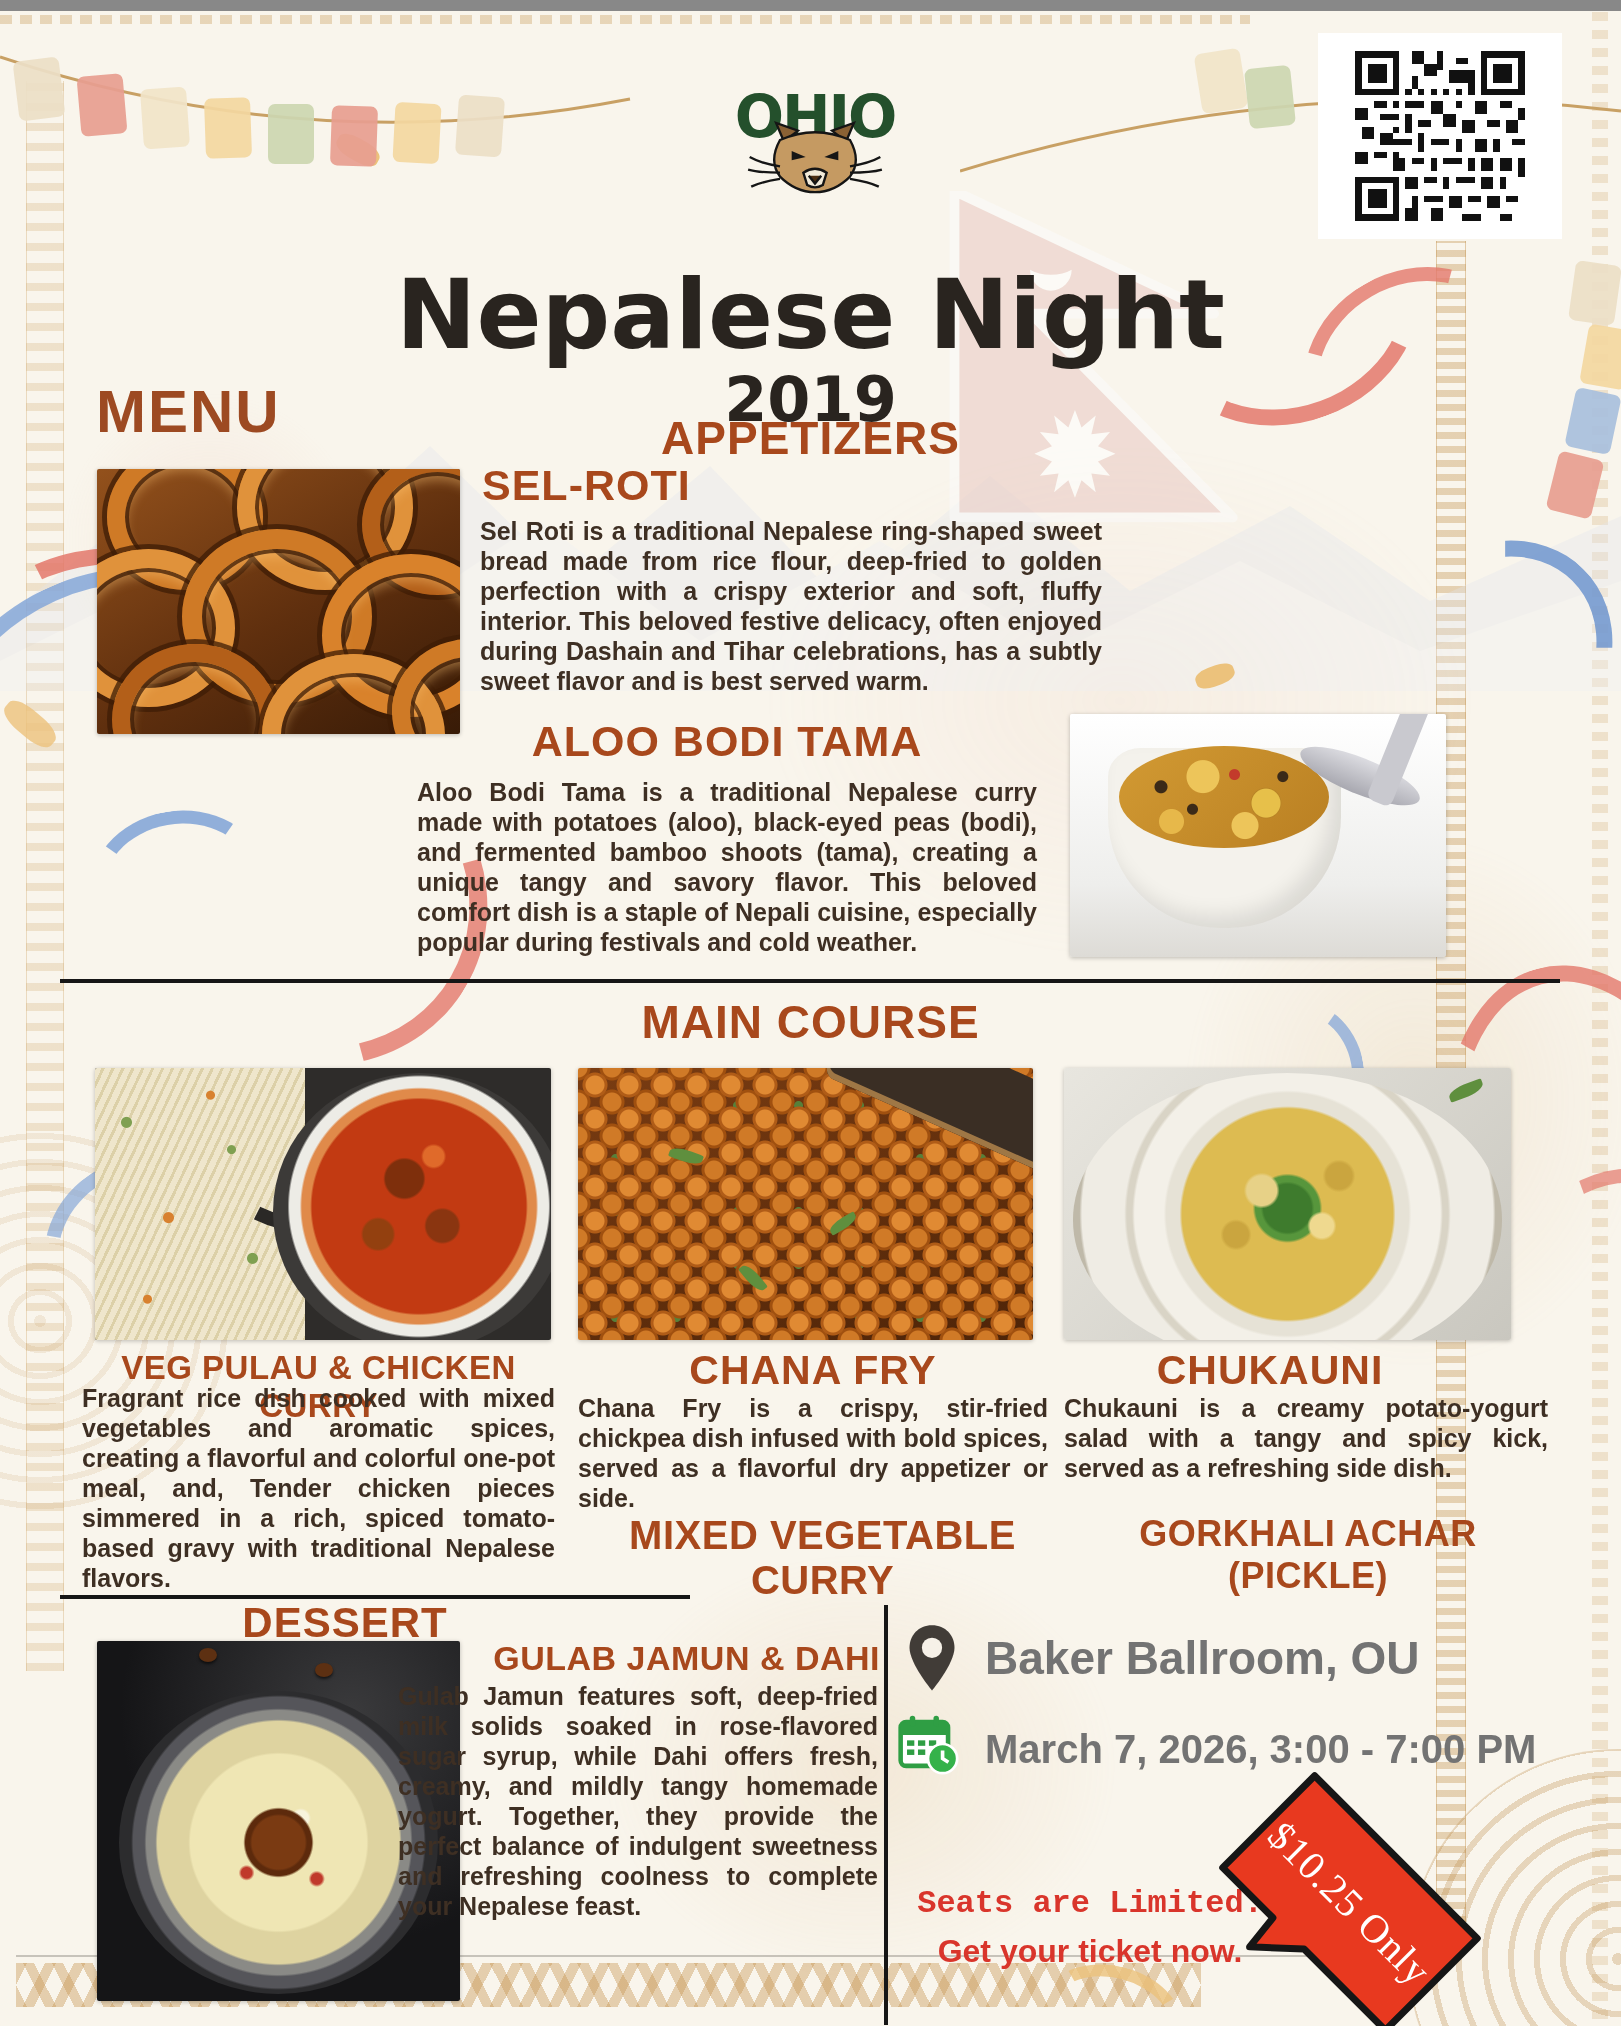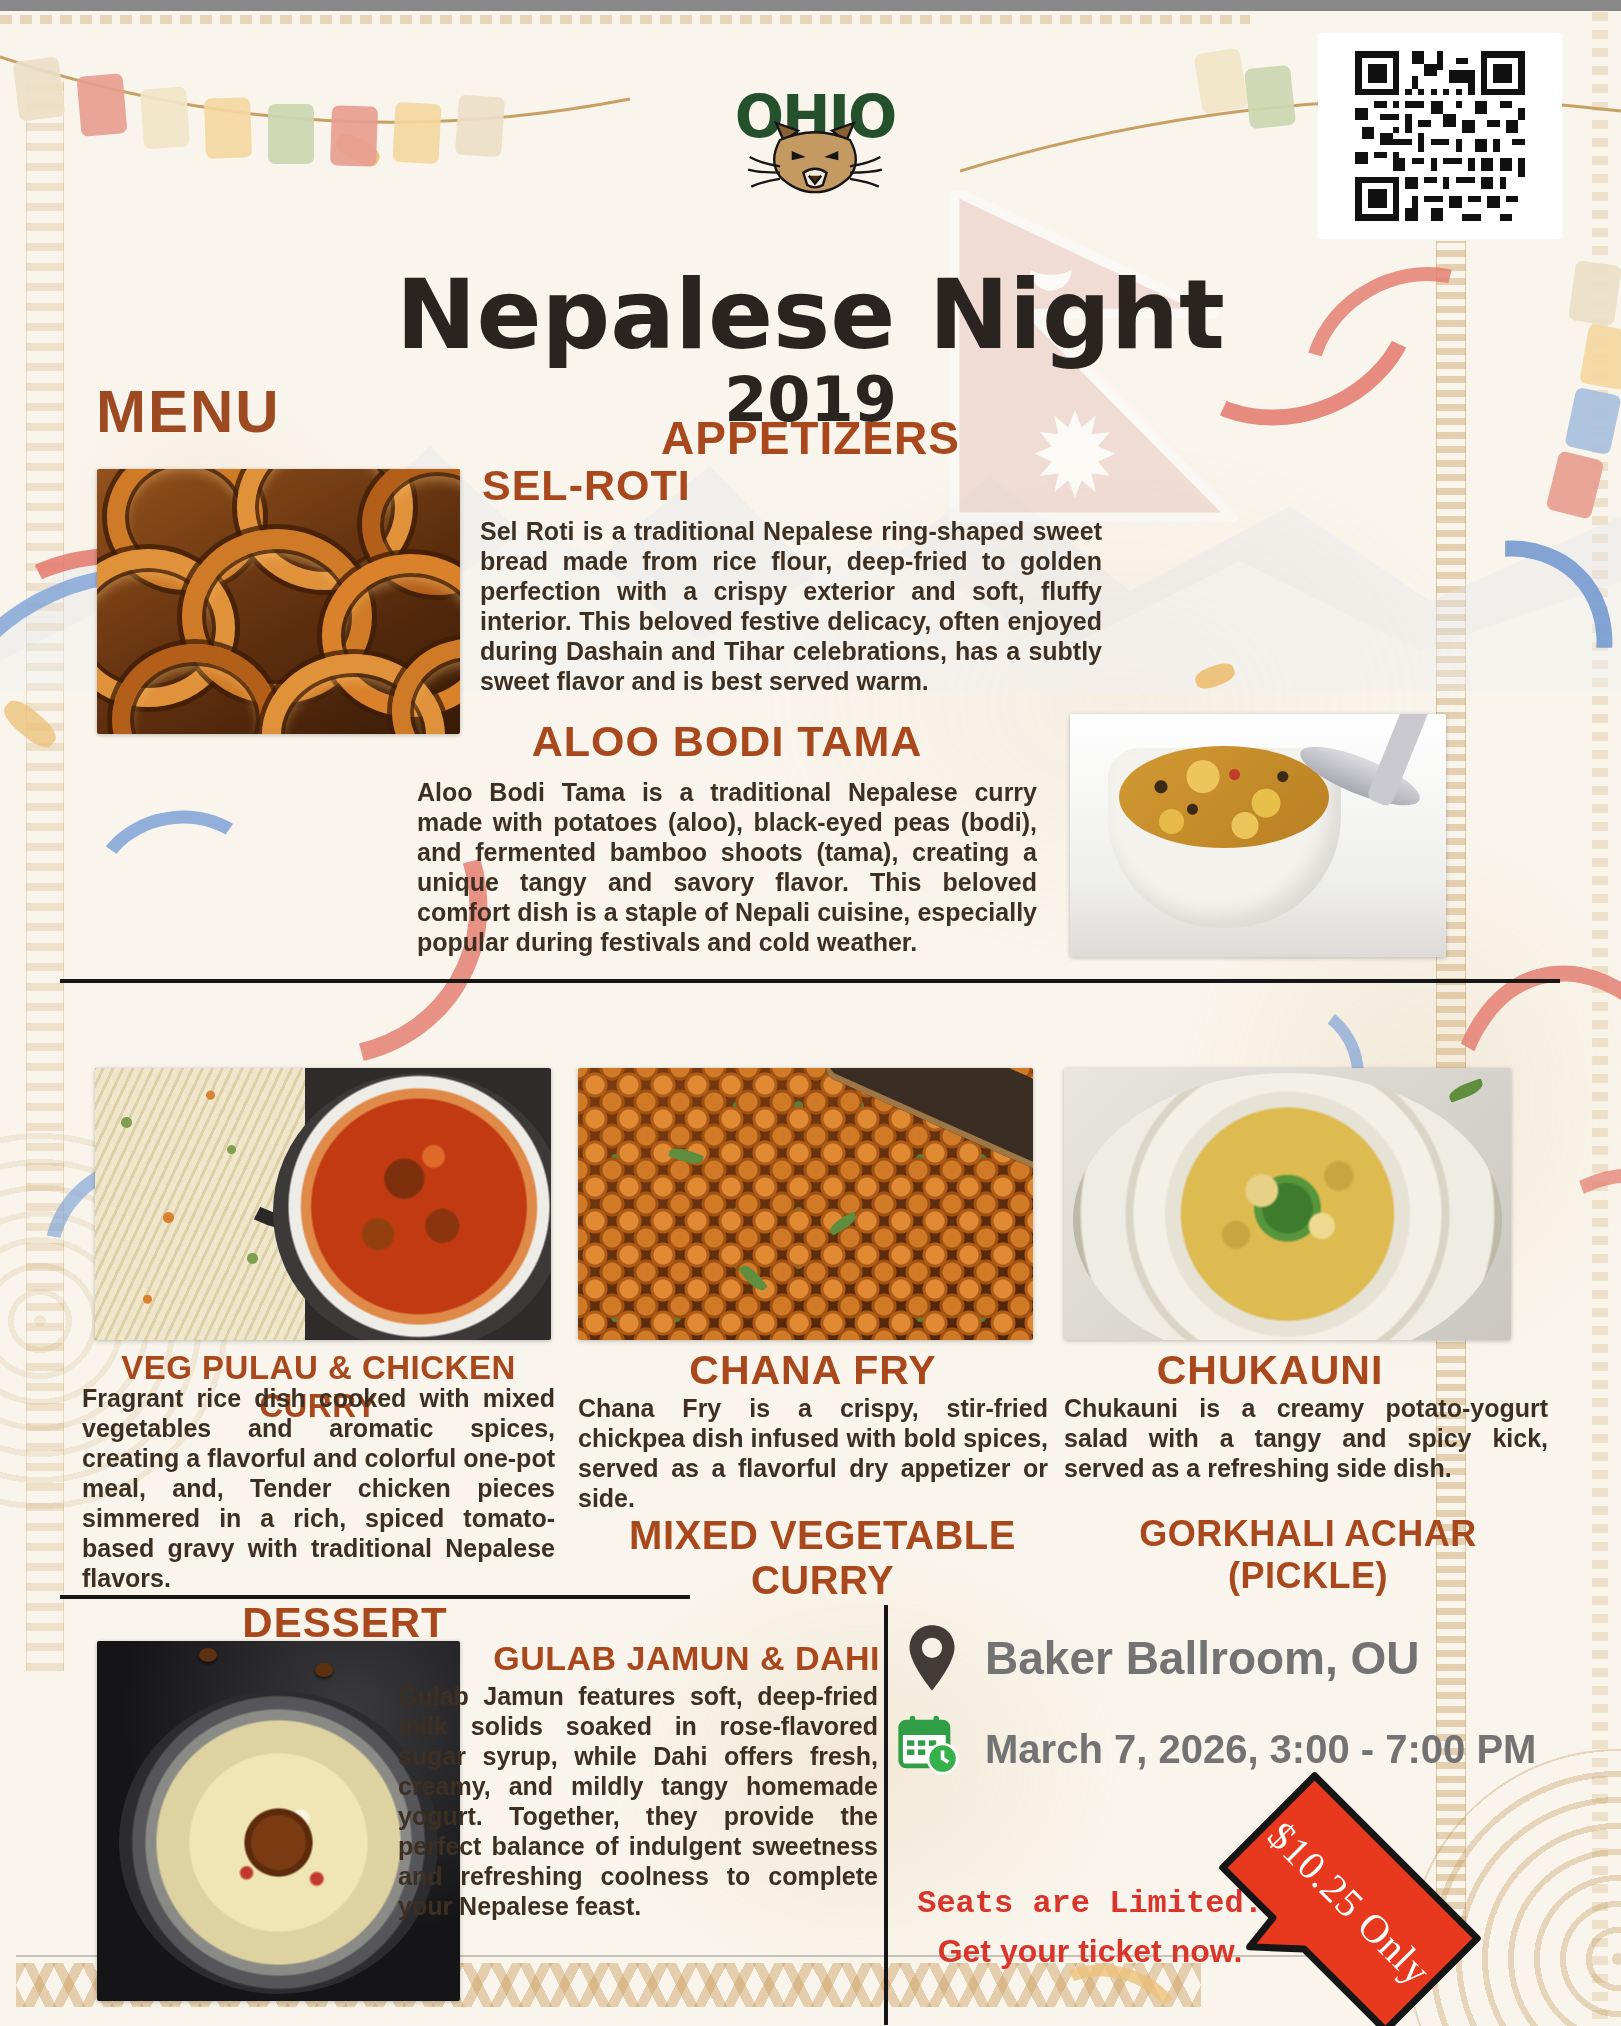--- a/index.html
+++ b/index.html
@@ -257,20 +257,21 @@
   <div class="desc" style="left:417px;top:766px;width:620px;">Aloo Bodi Tama is a traditional Nepalese curry made with potatoes (aloo), black-eyed peas (bodi), and fermented bamboo shoots (tama), creating a unique tangy and savory flavor. This beloved comfort dish is a staple of Nepali cuisine, especially popular during festivals and cold weather.</div>
   <div class="photo" style="left:1070px;top:703px;width:376px;height:243px;background:linear-gradient(180deg,#ffffff,#eeeeec 70%,#dddbd6);">
     <div class="aloo-cup"></div>
     <div class="aloo-stew"></div>
     <div class="aloo-spoon"></div>
     <div class="aloo-spoon-handle"></div>
   </div>
 
   <div class="divider" style="left:60px;top:968px;width:1500px;"></div>
 
+  <div class="abs rust section-h center maincourse-h">MAIN COURSE</div>
 
   <div class="photo" style="left:95px;top:1057px;width:456px;height:272px;background:#2e2c2a;">
     <div class="rice"></div>
     <div class="rice-pan-edge"></div>
     <div class="curry-pan"></div>
   </div>
   <div class="photo chana" style="left:578px;top:1057px;width:455px;height:272px;">
     <div class="chana-spoon"></div>
     <div class="leaf" style="left:20%;top:30%;width:34px;height:12px;transform:rotate(20deg);"></div>
     <div class="leaf" style="left:55%;top:55%;width:30px;height:11px;transform:rotate(-30deg);"></div>

